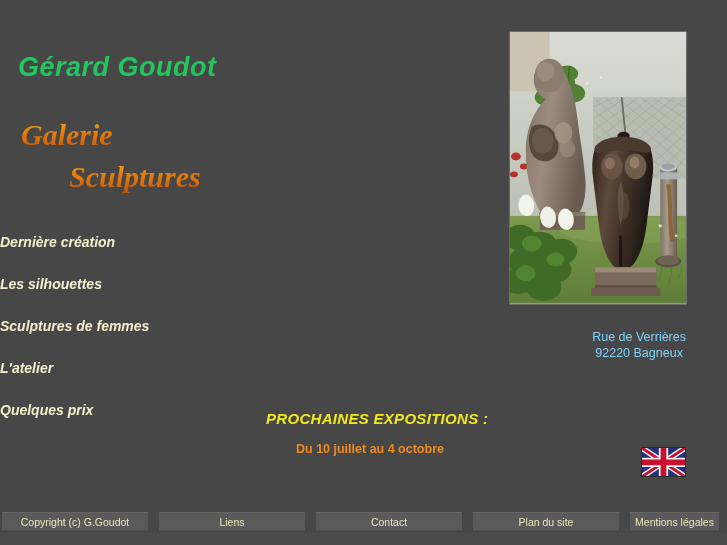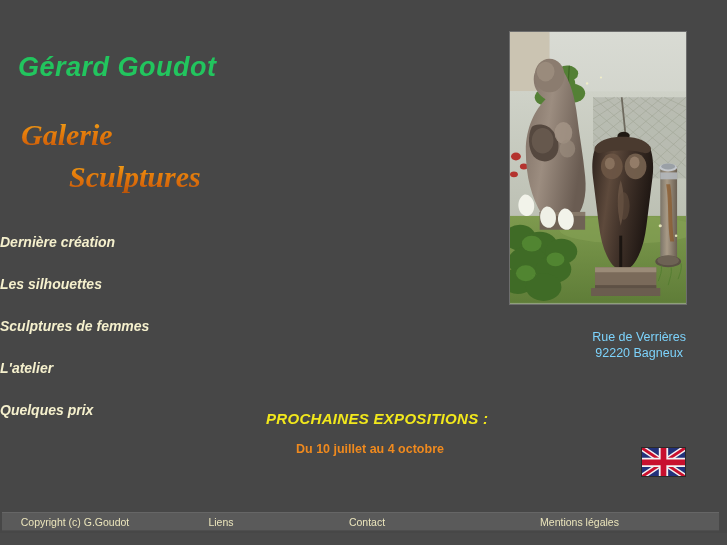--- a/index.html
+++ b/index.html
@@ -102,21 +102,21 @@
   
   .footer {
     position:absolute; left:0; bottom:0;
     width:727px; height:37px;
     background:#474747;
   }
   .footer-row {
     position:absolute; left:0; top:4px;
     width:727px; height:19px;
     display:flex;
-    gap:0;
+    gap:11px;
   }
   .footer-cell {
     background:#5a5a5a;
     color:#ebe5bc;
     font-size:10.5px;
     display:flex; align-items:center; justify-content:center;
     white-space:nowrap;
     cursor:pointer;
     border-top:1px solid #666;
     border-bottom:1px solid #4e4e4e;
@@ -333,17 +333,18 @@
       <path d="M30 0 V40 M0 20 H60" stroke="#c8102e" stroke-width="8"></path>
     </svg>
   </div>
 
   <div class="footer">
     <div class="footer-strip"></div>
     <div class="footer-row">
       <div class="footer-cell fc0">Copyright (c) G.Goudot</div>
       <div class="footer-cell fc1">Liens</div>
       <div class="footer-cell fc2">Contact</div>
+      <div class="footer-cell fc3">Plan du site</div>
       <div class="footer-cell fc4">Mentions légales</div>
     </div>
   </div>
 
 </div>
 
 </body></html>

